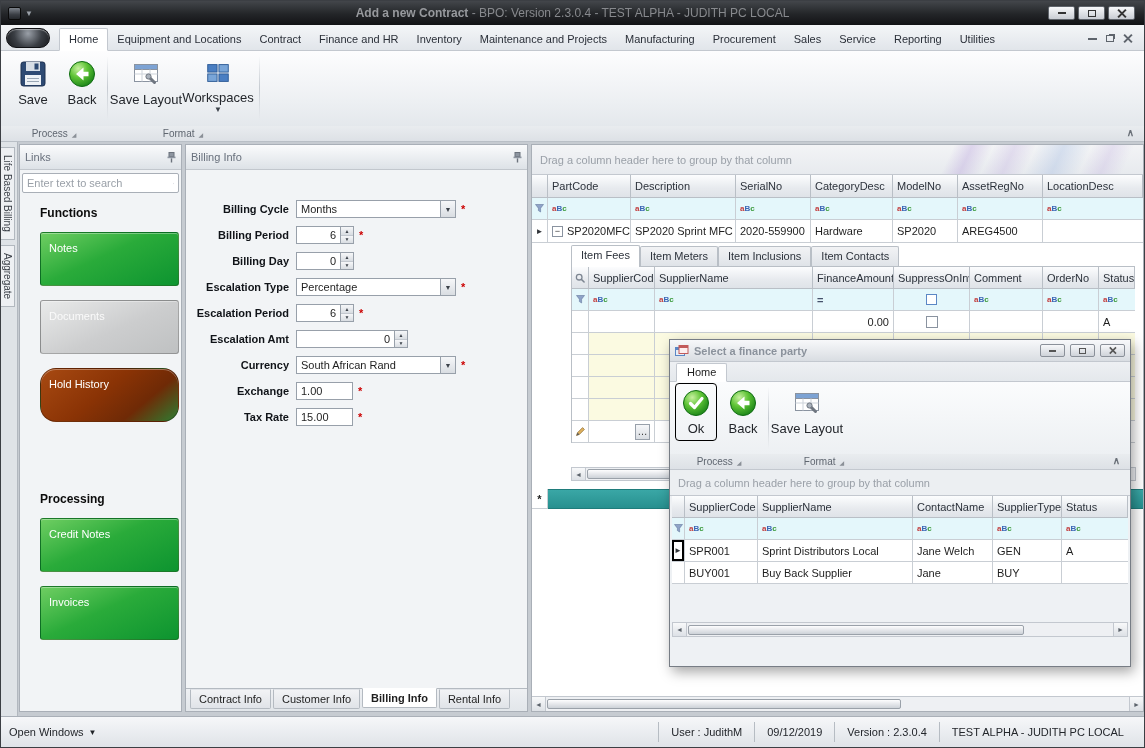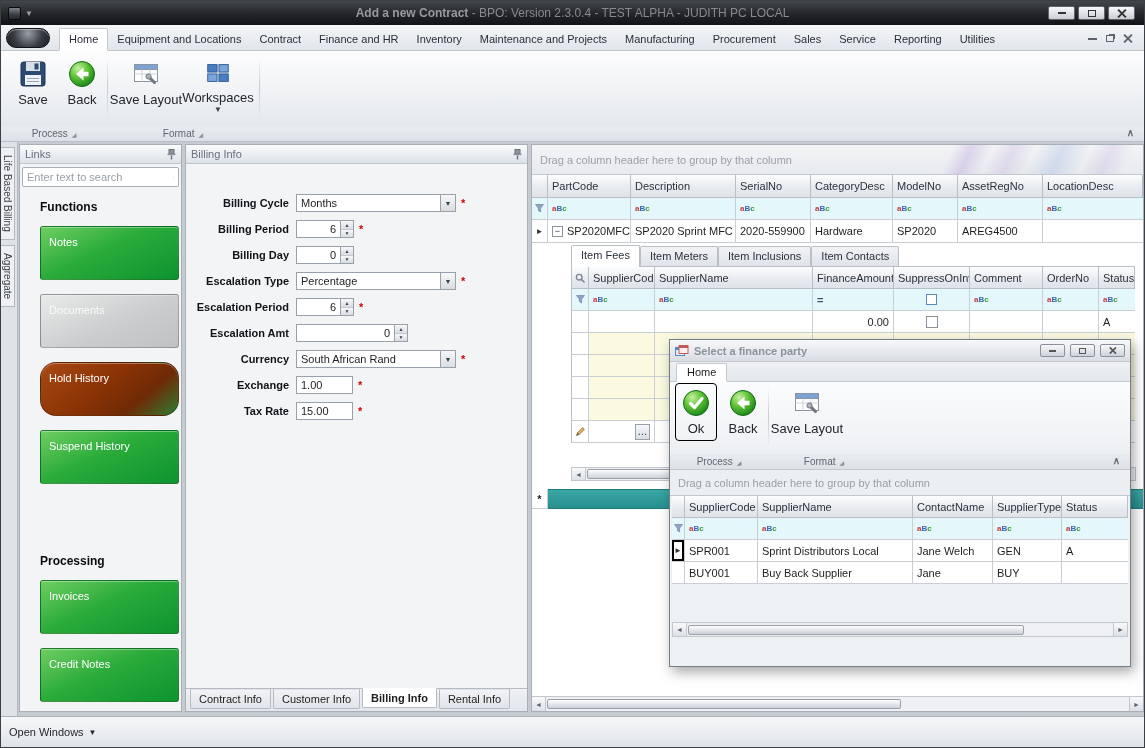--- a/index.html
+++ b/index.html
@@ -45,21 +45,21 @@
   .chev{position:absolute;right:10px;top:1px;color:#6a7078;font-size:10px;font-weight:bold;}
 
   
   .workspace{position:absolute;left:0;top:141px;width:100%;height:574px;background:#c6cbd1;}
   .sidestrip{position:absolute;left:0;top:0;width:17px;height:100%;background:#dfe3e7;border-right:1px solid #b2b8bf;}
   .vtab{writing-mode:vertical-rl;background:#eef0f3;border:1px solid #b2b8bf;border-left:none;padding:7px 1px;margin-top:5px;color:#3a3f47;font-size:10px;white-space:nowrap;}
 
   .panel{position:absolute;top:2px;height:568px;background:#f2f4f6;border:1px solid #a9afb7;}
   .links{left:18px;width:163px;}
   .billing{left:184px;width:343px;}
-  .phead{height:19px;background:linear-gradient(#fafbfc,#dde2e7);border-bottom:1px solid #c2c7cd;display:flex;align-items:center;padding:0 5px;color:#68707c;font-weight:bold;}
+  .phead{height:25px;background:linear-gradient(#fafbfc,#dde2e7);border-bottom:1px solid #c2c7cd;display:flex;align-items:center;padding:0 5px;color:#68707c;font-weight:bold;}
   .phead .t{flex:1;font-weight:normal;color:#68707c;}
   .search{margin:3px 2px;height:20px;background:#fff;border:1px solid #a9afb7;border-radius:2px;display:flex;align-items:center;padding-right:4px;}
   .sinput{border:none;outline:none;flex:1;font-family:inherit;font-size:11px;padding:0 4px;color:#333;background:transparent;}
   .sinput::placeholder{color:#9aa0a8;}
   .lheading{font-weight:bold;font-size:12px;color:#0c0c0c;margin:13px 0 12px 20px;}
   .lheading.second{margin-top:70px;}
   .lbtn{width:139px;height:54px;margin:0 0 14px 20px;border-radius:3px;color:#fff;padding:9px 8px;border:1px solid rgba(0,0,0,.28);box-shadow:inset 0 1px 0 rgba(255,255,255,.35);font-size:11px;}
   .lbtn.green{background:linear-gradient(155deg,#6fce62 0%,#2aab3a 45%,#0d9430 100%);}
   .lbtn.gray{background:linear-gradient(155deg,#e9eaea,#cccdce 55%,#bfc1c2);color:#fafafa;}
   .lbtn.red{background:linear-gradient(140deg,#a84a12 0%,#8a3305 45%,#6f2a06 72%,#2e7d32 100%);border-radius:16px;}
@@ -280,24 +280,23 @@
         <input class="sinput" placeholder="Enter text to search" style="">
         <svg width="11" height="11" viewBox="0 0 11 11">
             <circle cx="4.6" cy="4.6" r="3.1" fill="none" stroke="#7c8591" stroke-width="1.4"></circle>
             <line x1="7" y1="7" x2="10" y2="10" stroke="#7c8591" stroke-width="1.6" stroke-linecap="round"></line>
           </svg>
       </div>
       <div class="lheading">Functions</div>
       <div class="lbtn green">Notes</div>
       <div class="lbtn gray">Documents</div>
       <div class="lbtn red">Hold History</div>
-      <div class="lbtn green">Suspend History</div>
       <div class="lheading second">Processing</div>
+      <div class="lbtn green">Credit Notes</div>
       <div class="lbtn green">Invoices</div>
-      <div class="lbtn green">Credit Notes</div>
     </div>
 
     <div class="panel billing">
       <div class="phead">
         <span class="t">Billing Info</span>
         <svg width="9" height="11" viewBox="0 0 9 11">
             <rect x="2" y="0.5" width="5" height="4" fill="#8d95a0" stroke="#6b727c"></rect>
             <rect x="0.5" y="4.6" width="8" height="1.6" fill="#8d95a0"></rect>
             <line x1="4.5" y1="6.4" x2="4.5" y2="10.5" stroke="#6b727c" stroke-width="1.4"></line>
           </svg>
@@ -725,15 +724,21 @@
       <span class="sb-thumb" style="width:74%;"></span>
       <span class="sb-arrow r" style="margin-left:auto;">►</span>
     </div>
   </div>
 
   <div class="statusbar">
     <span class="ow">
       <span>Open Windows</span>
       <span class="caret">▼</span>
     </span>
+    <span class="sb-right">
+      <span class="sb-item">User : JudithM</span>
+      <span class="sb-item">09/12/2019</span>
+      <span class="sb-item">Version : 2.3.0.4</span>
+      <span class="sb-item">TEST ALPHA - JUDITH PC LOCAL</span>
+    </span>
   </div>
 
 </div>
 
 </body></html>

